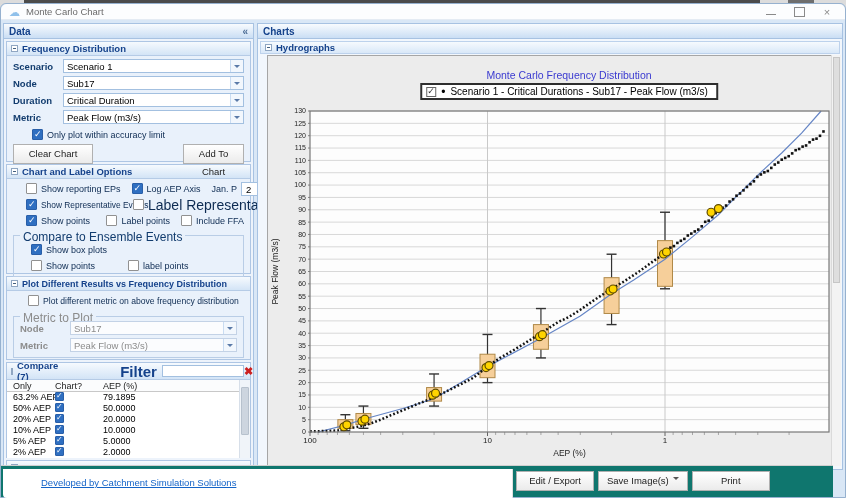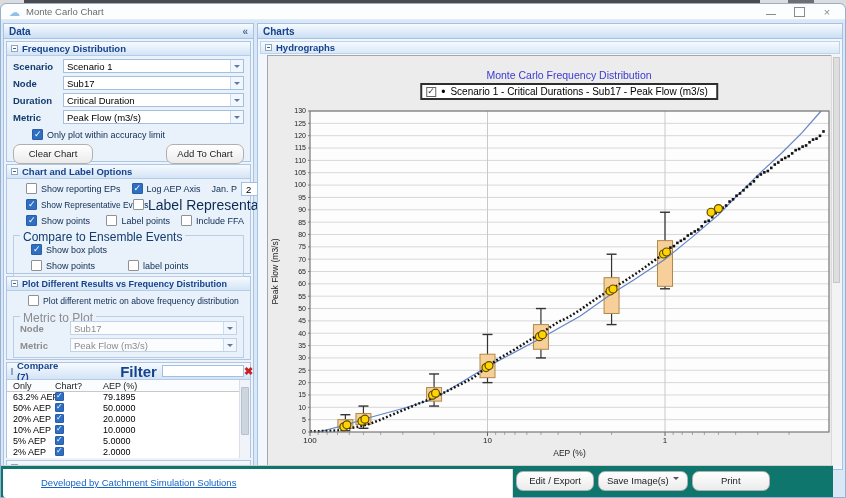--- a/index.html
+++ b/index.html
@@ -39,21 +39,21 @@
   .select .chev::after { content:""; position:absolute; left:3px; top:5px; border:3px solid transparent; border-top-color:#5a7aa8; }
   .select.disabled { color:#8c8c8c; border-color:#c3d2e6; background:#fbfcfe; }
   .dis-label { color:#8c8c8c; }
 
   .cb { width:11px; height:11px; border:1px solid #919191; background:#fff; display:inline-block; flex:none; position:relative; border-radius:1px; }
   .cb.checked { background:#2f6fc1; border-color:#2a5fa8; }
   .cb.checked::after { content:"✓"; position:absolute; left:1px; top:-1px; color:#fff; font-size:9px; }
   .cbrow { display:flex; align-items:center; gap:4px;padding-left:11px; }
   .cblabel { font-size:9px; color:#0d2b52; white-space:nowrap; }
 
-  .btn { background:linear-gradient(#ffffff,#ebebeb); border:1px solid #b0b0b0; border-radius:7px; font-size:9.5px; height:20px; padding:0 8px; color:#222; text-align:center; line-height:18px; }
+  .btn { background:linear-gradient(#ffffff,#ebebeb); border:1px solid #b0b0b0; border-radius:0; font-size:9.5px; height:20px; padding:0 8px; color:#222; text-align:center; line-height:18px; }
 
   .optrow { display:flex; align-items:center; margin:3px 6px 0 8px; height:13px; }
   .oc1 { width:107px; } .oc2 { width:80px; } .oc3 { flex:1; }
   .fieldset { border:1px solid #b9cde6; margin:8px 6px 4px 6px; position:relative; padding:8px 6px 5px 6px; }
   .fieldset > .fs-title { position:absolute; top:-6px; left:6px; background:#e9f1fb; padding:0 3px; font-size:12px; color:#123c6e; }
   .fieldset.gray > .fs-title { color:#8c8c8c; }
 
   .spinner { width:28px; height:14px; border:1px solid #a3c0e0; background:#fff; position:relative; font-size:9.5px; padding:1px 10px 0 4px; }
   .spin-btns { position:absolute; right:0; top:0; bottom:0; width:9px; border-left:1px solid #d4e2f2; }
   .spin-btns::before { content:""; position:absolute; left:2px; top:3px; border:2.5px solid transparent; border-bottom-color:#5a7aa8; }
@@ -143,21 +143,21 @@
       <div class="frow">
         <span class="flabel">Metric</span>
         <span class="select"><span>Peak Flow (m3/s)</span><span class="chev"></span></span>
       </div>
       <div class="cbrow" style="margin:5px 6px 0 14px;">
         <span class="cb checked"></span>
         <span class="cblabel">Only plot within accuracy limit</span>
       </div>
       <div style="display:flex; justify-content:space-between; margin:4px 6px 0 6px;">
         <span class="btn" style="width:80px;">Clear Chart</span>
-        <span class="btn" style="width:78px;">Add To Chart</span>
+        <span class="btn" style="width:61px;">Add To Chart</span>
       </div>
     </div>
 
     <div class="sec" style="height:110px;">
       <div class="sec-hdr">
         <span class="tog"></span>
         <span>Chart and Label Options</span>
       </div>
       <div class="optrow">
         <span class="cbrow oc1">

